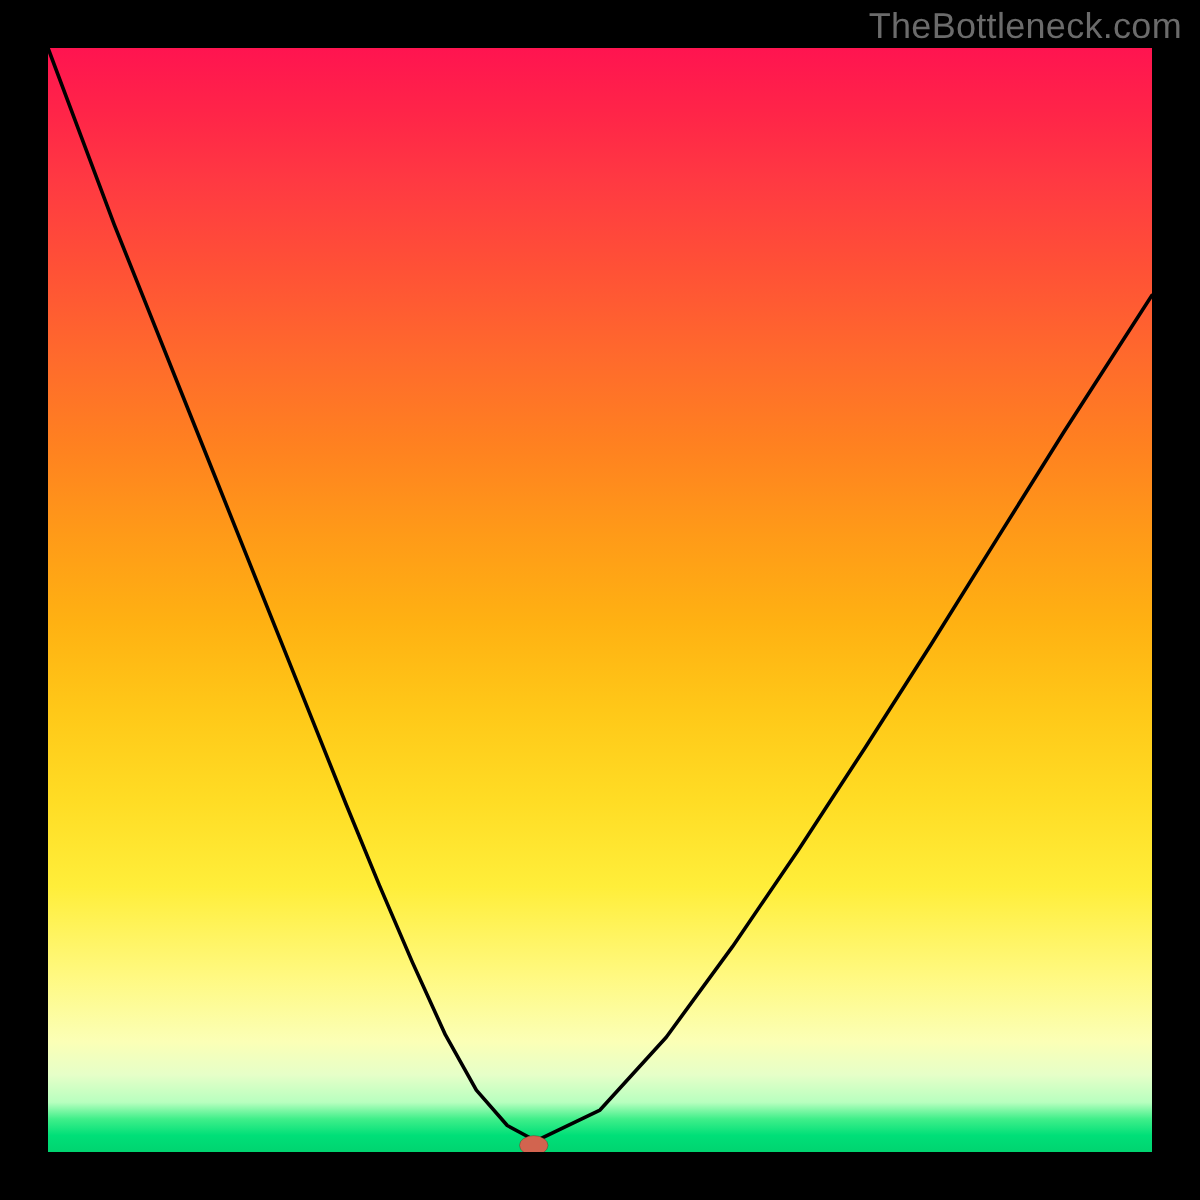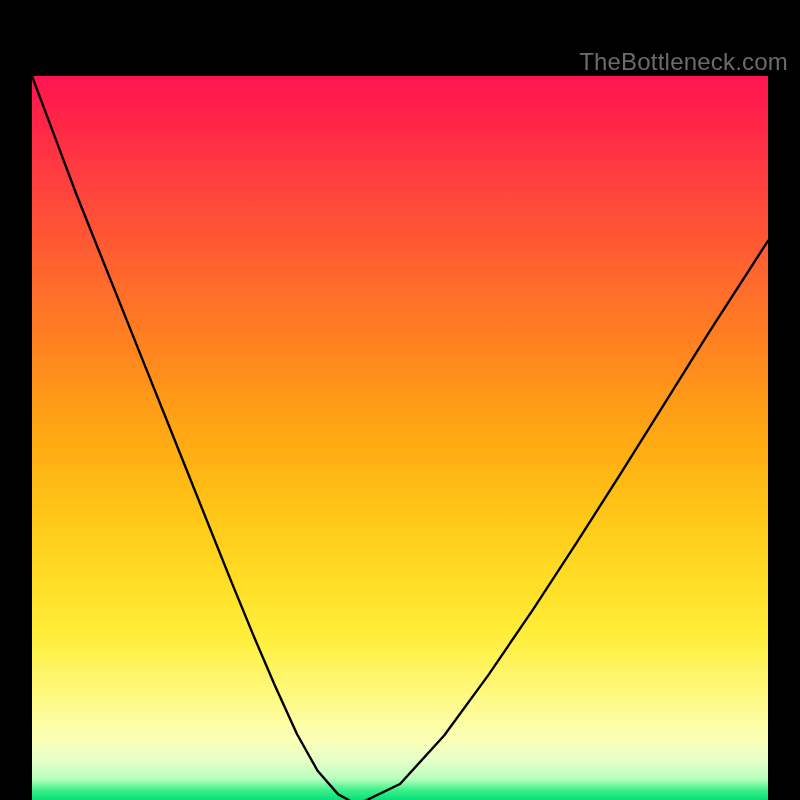--- a/index.html
+++ b/index.html
@@ -9,21 +9,20 @@
     height: 800px;
     overflow: hidden;
     background: #000;
     font-family: Arial, Helvetica, sans-serif;
   }
   .frame {
     position: relative;
     width: 800px;
     height: 652px;
     background: #000;
-    margin-top: 44px;
   }
   .watermark {
     position: absolute;
     top: 4px;
     right: 12px;
     font-size: 24px;
     font-weight: 500;
     color: #6b6b6b;
     letter-spacing: 0.2px;
     z-index: 5;

